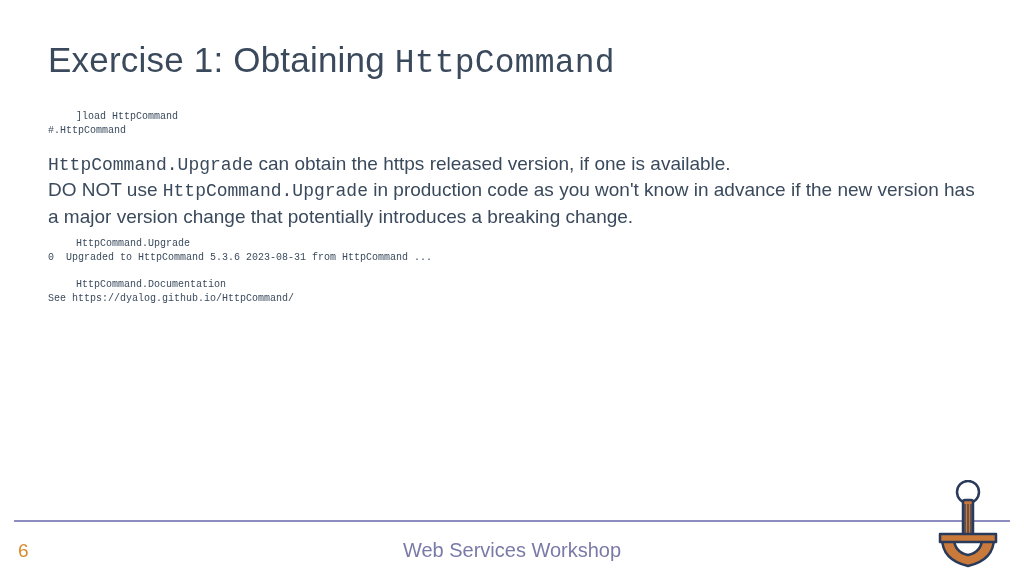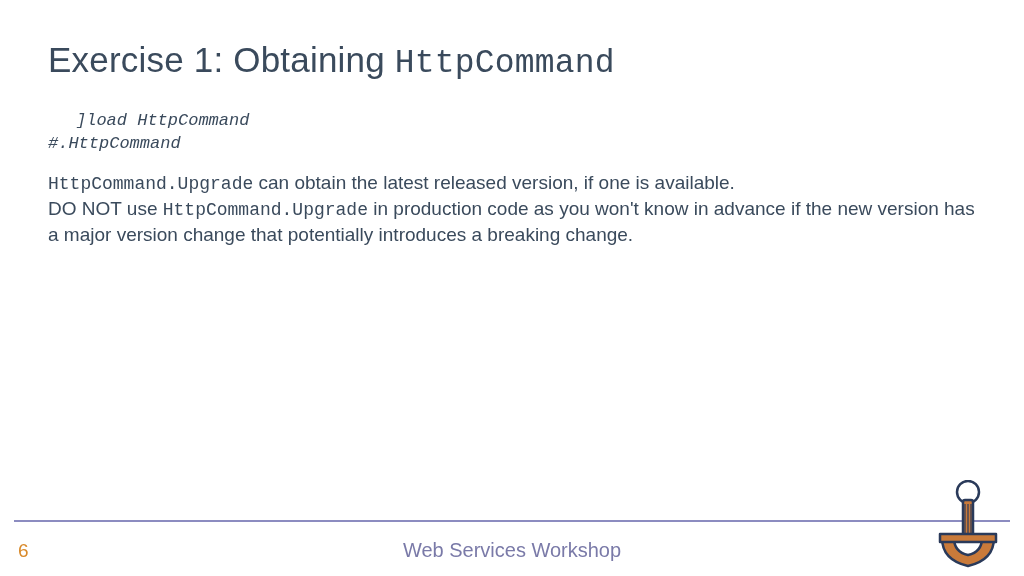--- a/index.html
+++ b/index.html
@@ -2,21 +2,21 @@
 <html><head>
 <meta charset="utf-8">
 <style>
   * { margin: 0; padding: 0; box-sizing: border-box; }
   html, body { width: 1024px; height: 576px; overflow: hidden; font-family: "Segoe UI", "Helvetica Neue", Arial, sans-serif; background: #fff; color: #3a4a5c; }
   .slide { position: relative; width: 1024px; height: 576px; padding: 40px 48px 0 48px; }
   .title { font-size: 35px; font-weight: 400; color: #3a4a5c; margin-bottom: 28px; letter-spacing: 0.2px; }
   .title .mono { font-family: "Consolas", "Courier New", monospace; font-size: 33px; }
   .para { font-size: 19px; line-height: 1.35; color: #3a4a5c; margin-bottom: 8px; }
   .para .mono { font-family: "Consolas", "Courier New", monospace; font-size: 18px; }
-  .codeblock { font-family: "Consolas", "Courier New", monospace; font-size: 17px; line-height: 1.35; color: #3a4a5c; margin: 4px 0 14px 0; white-space: pre; font-style: italic; }
+  .codeblock { font-family: "Consolas", "Courier New", monospace; font-size: 10px; line-height: 1.35; color: #3a4a5c; margin: 4px 0 14px 0; white-space: pre; }
   .indent { padding-left: 28px; display: inline-block; }
   .footer { position: absolute; left: 0; bottom: 0; width: 1024px; height: 56px; }
   .footer-line { position: absolute; top: 0; left: 14px; right: 14px; height: 1.5px; background: #8c8cc0; }
   .page-num { position: absolute; left: 18px; bottom: 14px; font-size: 19px; color: #d98a2b; }
   .footer-title { position: absolute; left: 0; right: 0; bottom: 14px; text-align: center; font-size: 20px; color: #7a7aa8; }
   .logo { position: absolute; right: 24px; bottom: 6px; width: 64px; height: 90px; }
 </style>
 </head>
 <body>
 
@@ -24,26 +24,30 @@
 
   <h1 class="title">
     <span>Exercise 1: Obtaining </span><span class="mono">HttpCommand</span>
   </h1>
 
 
   <div class="codeblock"><span class="indent">]load HttpCommand</span>
 <span>#.HttpCommand</span></div>
 
   <p class="para">
-    <span class="mono">HttpCommand.Upgrade</span><span> can obtain the latest released version, if one is available.</span><br>
+    <span class="mono">HttpCommand.Upgrade</span><span> can obtain the https released version, if one is available.</span><br>
     <span>DO NOT use </span><span class="mono">HttpCommand.Upgrade</span><span> in production code as you won't know in advance if the new version has a major version change that potentially introduces a breaking change.</span>
   </p>
 
+  <div class="codeblock"><span class="indent">HttpCommand.Upgrade</span>
+<span>0  Upgraded to HttpCommand 5.3.6 2023-08-31 from HttpCommand ...</span></div>
 
 
+  <div class="codeblock"><span class="indent">HttpCommand.Documentation</span>
+<span>See https://dyalog.github.io/HttpCommand/</span></div>
 
   <div class="footer">
     <div class="footer-line"></div>
     <div class="page-num">6</div>
     <div class="footer-title">Web Services Workshop</div>
     <svg class="logo" viewBox="0 0 64 90">
       <g fill="#c97a3a" stroke="#2a3a5a" stroke-width="2.5" stroke-linejoin="round">
         <ellipse cx="32" cy="12" rx="11" ry="11" fill="none"></ellipse>
         <rect x="27" y="20" width="10" height="38" rx="2"></rect>
         <path d="M 6 58 Q 6 80 32 86 Q 58 80 58 58 L 46 58 Q 46 72 32 75 Q 18 72 18 58 Z"></path>

